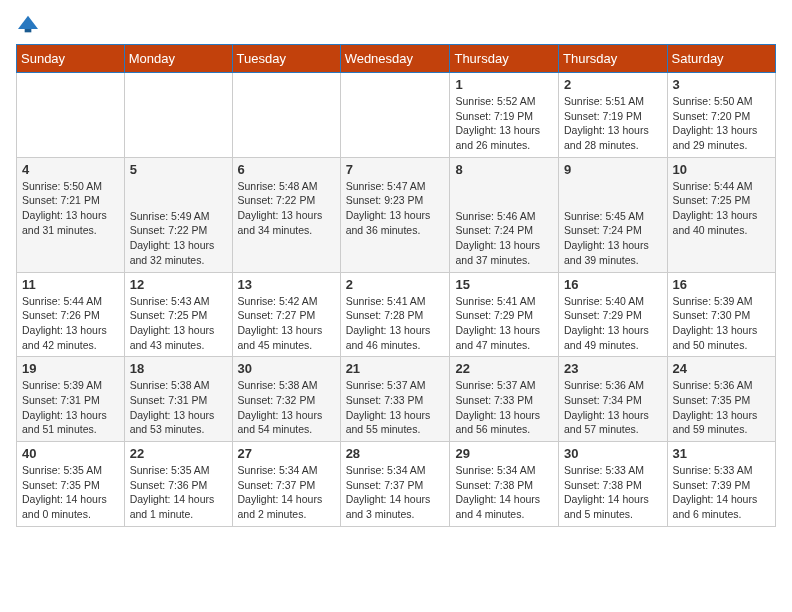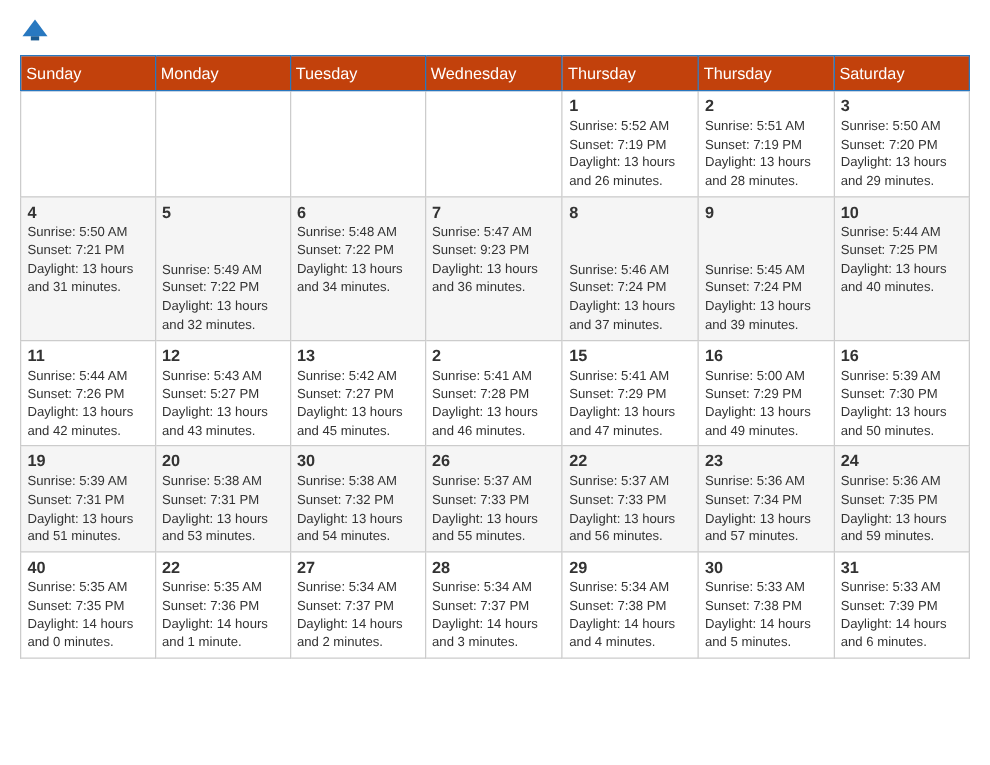--- a/index.html
+++ b/index.html
@@ -186,21 +186,21 @@
       <tr>
         <td>
           <span class="day-number">11</span>
           <div class="day-info" style="white-space: pre-line;">Sunrise: 5:44 AM
 Sunset: 7:26 PM
 Daylight: 13 hours and 42 minutes.</div>
         </td>
         <td>
           <span class="day-number">12</span>
           <div class="day-info" style="white-space: pre-line;">Sunrise: 5:43 AM
-Sunset: 5:27 PM
+Sunset: 7:25 PM
 Daylight: 13 hours and 43 minutes.</div>
         </td>
         <td>
           <span class="day-number">13</span>
           <div class="day-info" style="white-space: pre-line;">Sunrise: 5:42 AM
 Sunset: 7:27 PM
 Daylight: 13 hours and 45 minutes.</div>
         </td>
         <td>
           <span class="day-number">2</span>
@@ -209,52 +209,52 @@
 Daylight: 13 hours and 46 minutes.</div>
         </td>
         <td>
           <span class="day-number">15</span>
           <div class="day-info" style="white-space: pre-line;">Sunrise: 5:41 AM
 Sunset: 7:29 PM
 Daylight: 13 hours and 47 minutes.</div>
         </td>
         <td>
           <span class="day-number">16</span>
-          <div class="day-info" style="white-space: pre-line;">Sunrise: 5:00 AM
+          <div class="day-info" style="white-space: pre-line;">Sunrise: 5:40 AM
 Sunset: 7:29 PM
 Daylight: 13 hours and 49 minutes.</div>
         </td>
         <td>
           <span class="day-number">16</span>
           <div class="day-info" style="white-space: pre-line;">Sunrise: 5:39 AM
 Sunset: 7:30 PM
 Daylight: 13 hours and 50 minutes.</div>
         </td>
       </tr>
       <tr>
         <td>
           <span class="day-number">19</span>
           <div class="day-info" style="white-space: pre-line;">Sunrise: 5:39 AM
 Sunset: 7:31 PM
 Daylight: 13 hours and 51 minutes.</div>
         </td>
         <td>
-          <span class="day-number">20</span>
+          <span class="day-number">18</span>
           <div class="day-info" style="white-space: pre-line;">Sunrise: 5:38 AM
 Sunset: 7:31 PM
 Daylight: 13 hours and 53 minutes.</div>
         </td>
         <td>
           <span class="day-number">30</span>
           <div class="day-info" style="white-space: pre-line;">Sunrise: 5:38 AM
 Sunset: 7:32 PM
 Daylight: 13 hours and 54 minutes.</div>
         </td>
         <td>
-          <span class="day-number">26</span>
+          <span class="day-number">21</span>
           <div class="day-info" style="white-space: pre-line;">Sunrise: 5:37 AM
 Sunset: 7:33 PM
 Daylight: 13 hours and 55 minutes.</div>
         </td>
         <td>
           <span class="day-number">22</span>
           <div class="day-info" style="white-space: pre-line;">Sunrise: 5:37 AM
 Sunset: 7:33 PM
 Daylight: 13 hours and 56 minutes.</div>
         </td>

